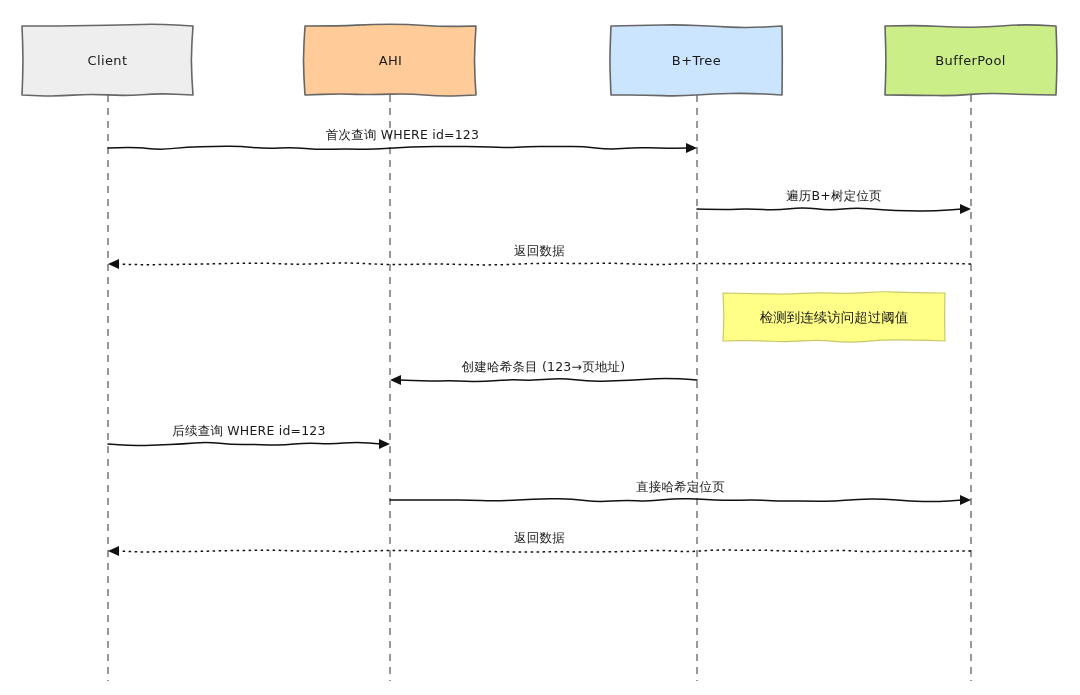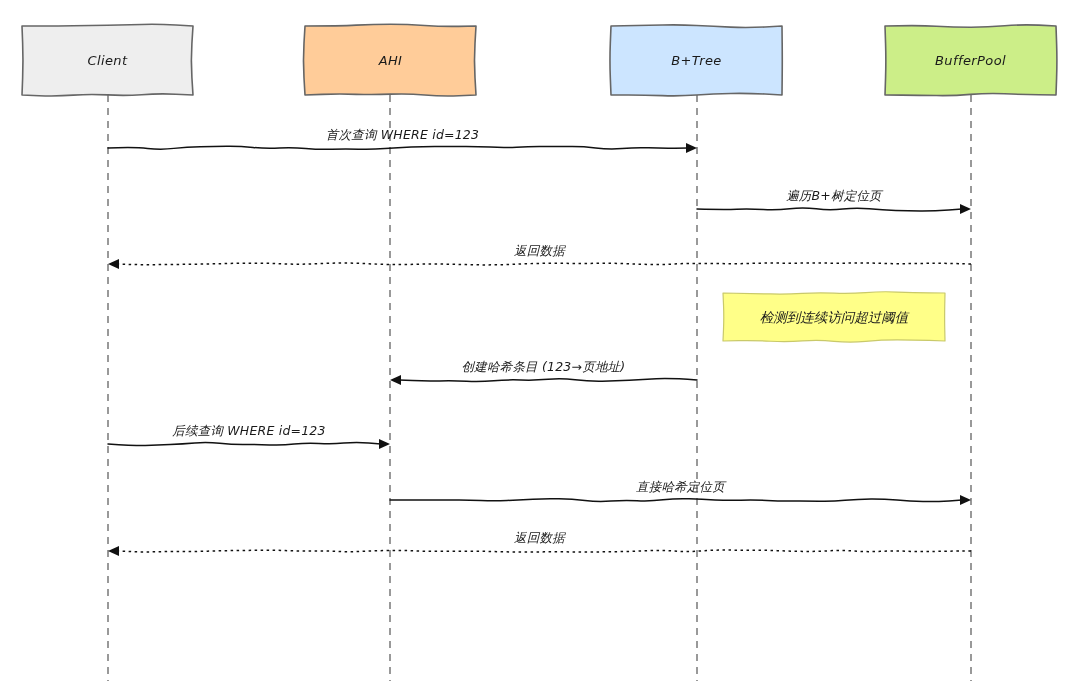--- a/index.html
+++ b/index.html
@@ -10,21 +10,20 @@
   body {
     width: 1080px;
     height: 695px;
     font-family: "DejaVu Sans", sans-serif;
     overflow: hidden;
   }
   #canvas-wrap {
     position: relative;
     width: 928px;
     height: 695px;
-    font-style: italic;
   }
   svg#diagram {
     position: absolute;
     left: 0;
     top: 0;
     width: 1080px;
     height: 695px;
     display: block;
   }
   .participant-label {

